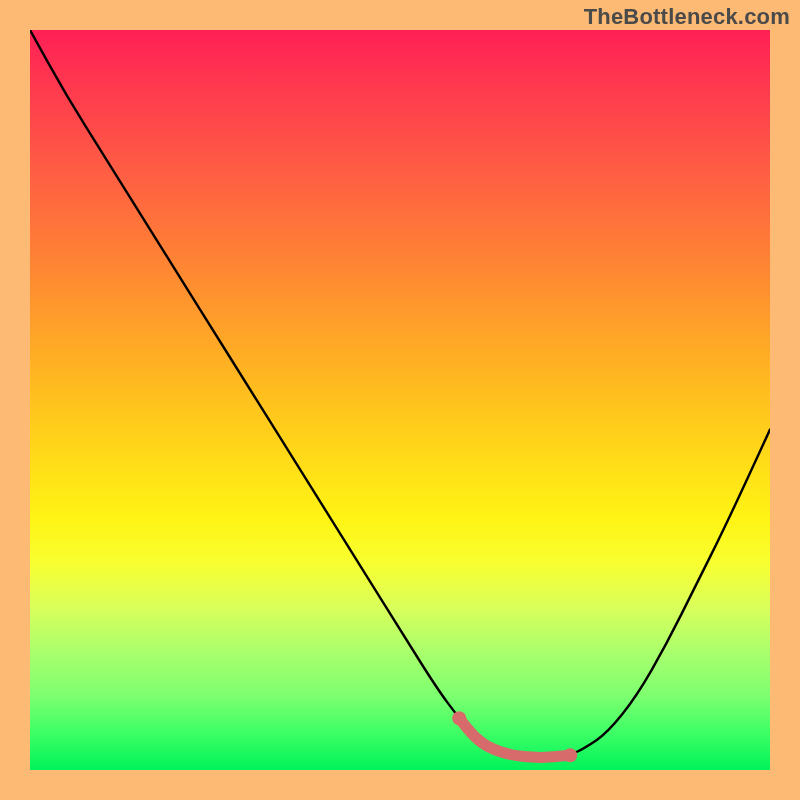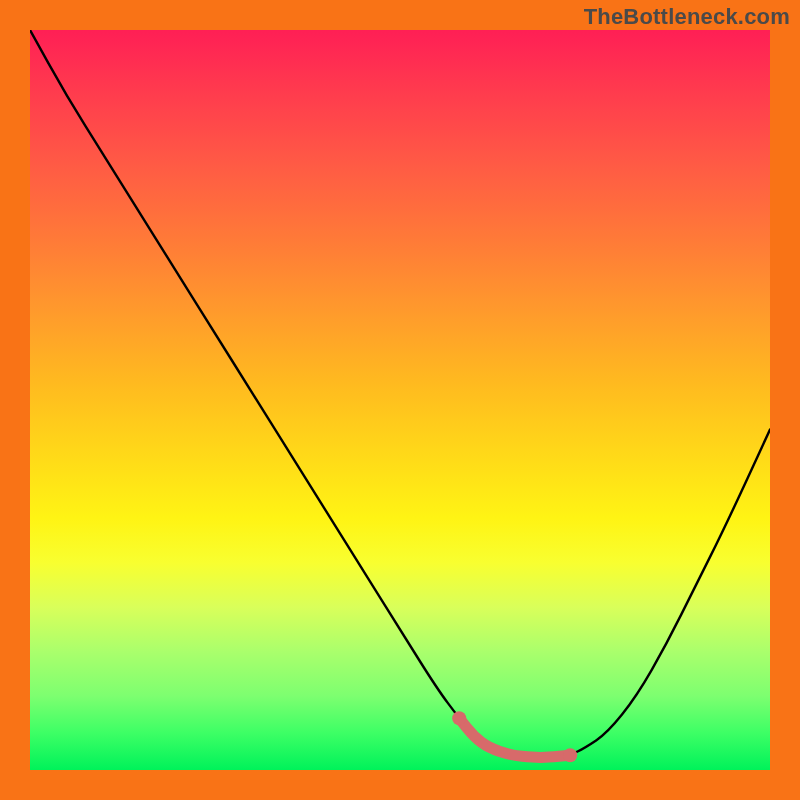--- a/index.html
+++ b/index.html
@@ -8,21 +8,21 @@
     width: 800px;
     height: 800px;
     background: #000;
     overflow: hidden;
     font-family: Arial, Helvetica, sans-serif;
   }
   .chart-container {
     position: relative;
     width: 800px;
     height: 800px;
-    background: #f97316;
+    background: #fdba74;
   }
   .watermark {
     position: absolute;
     top: 4px;
     right: 10px;
     color: #4a4a4a;
     font-size: 22px;
     font-weight: 600;
     letter-spacing: 0.2px;
     z-index: 30;

